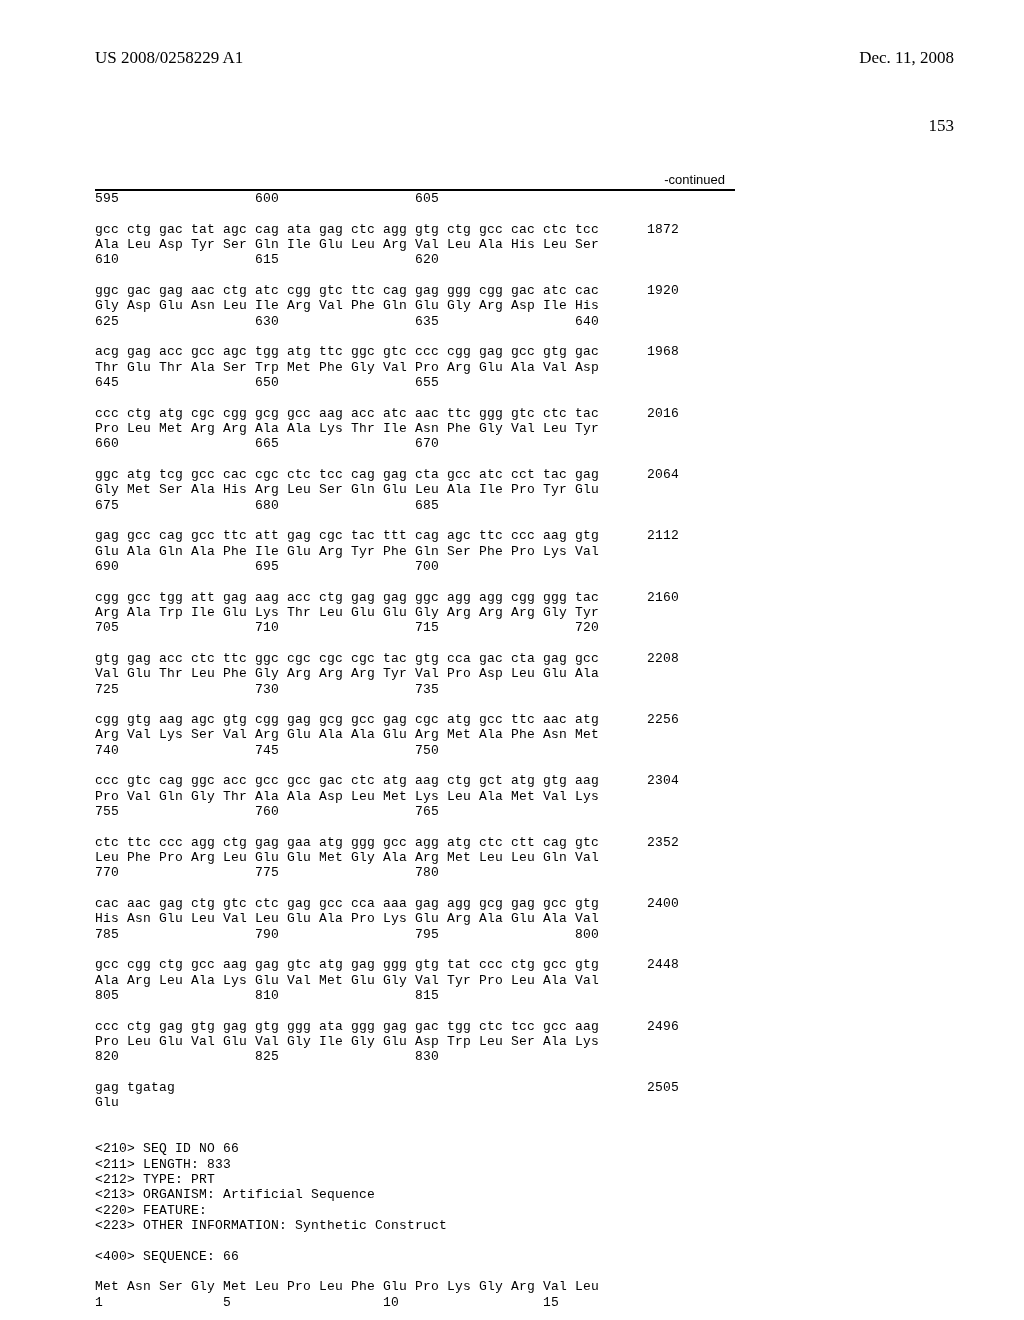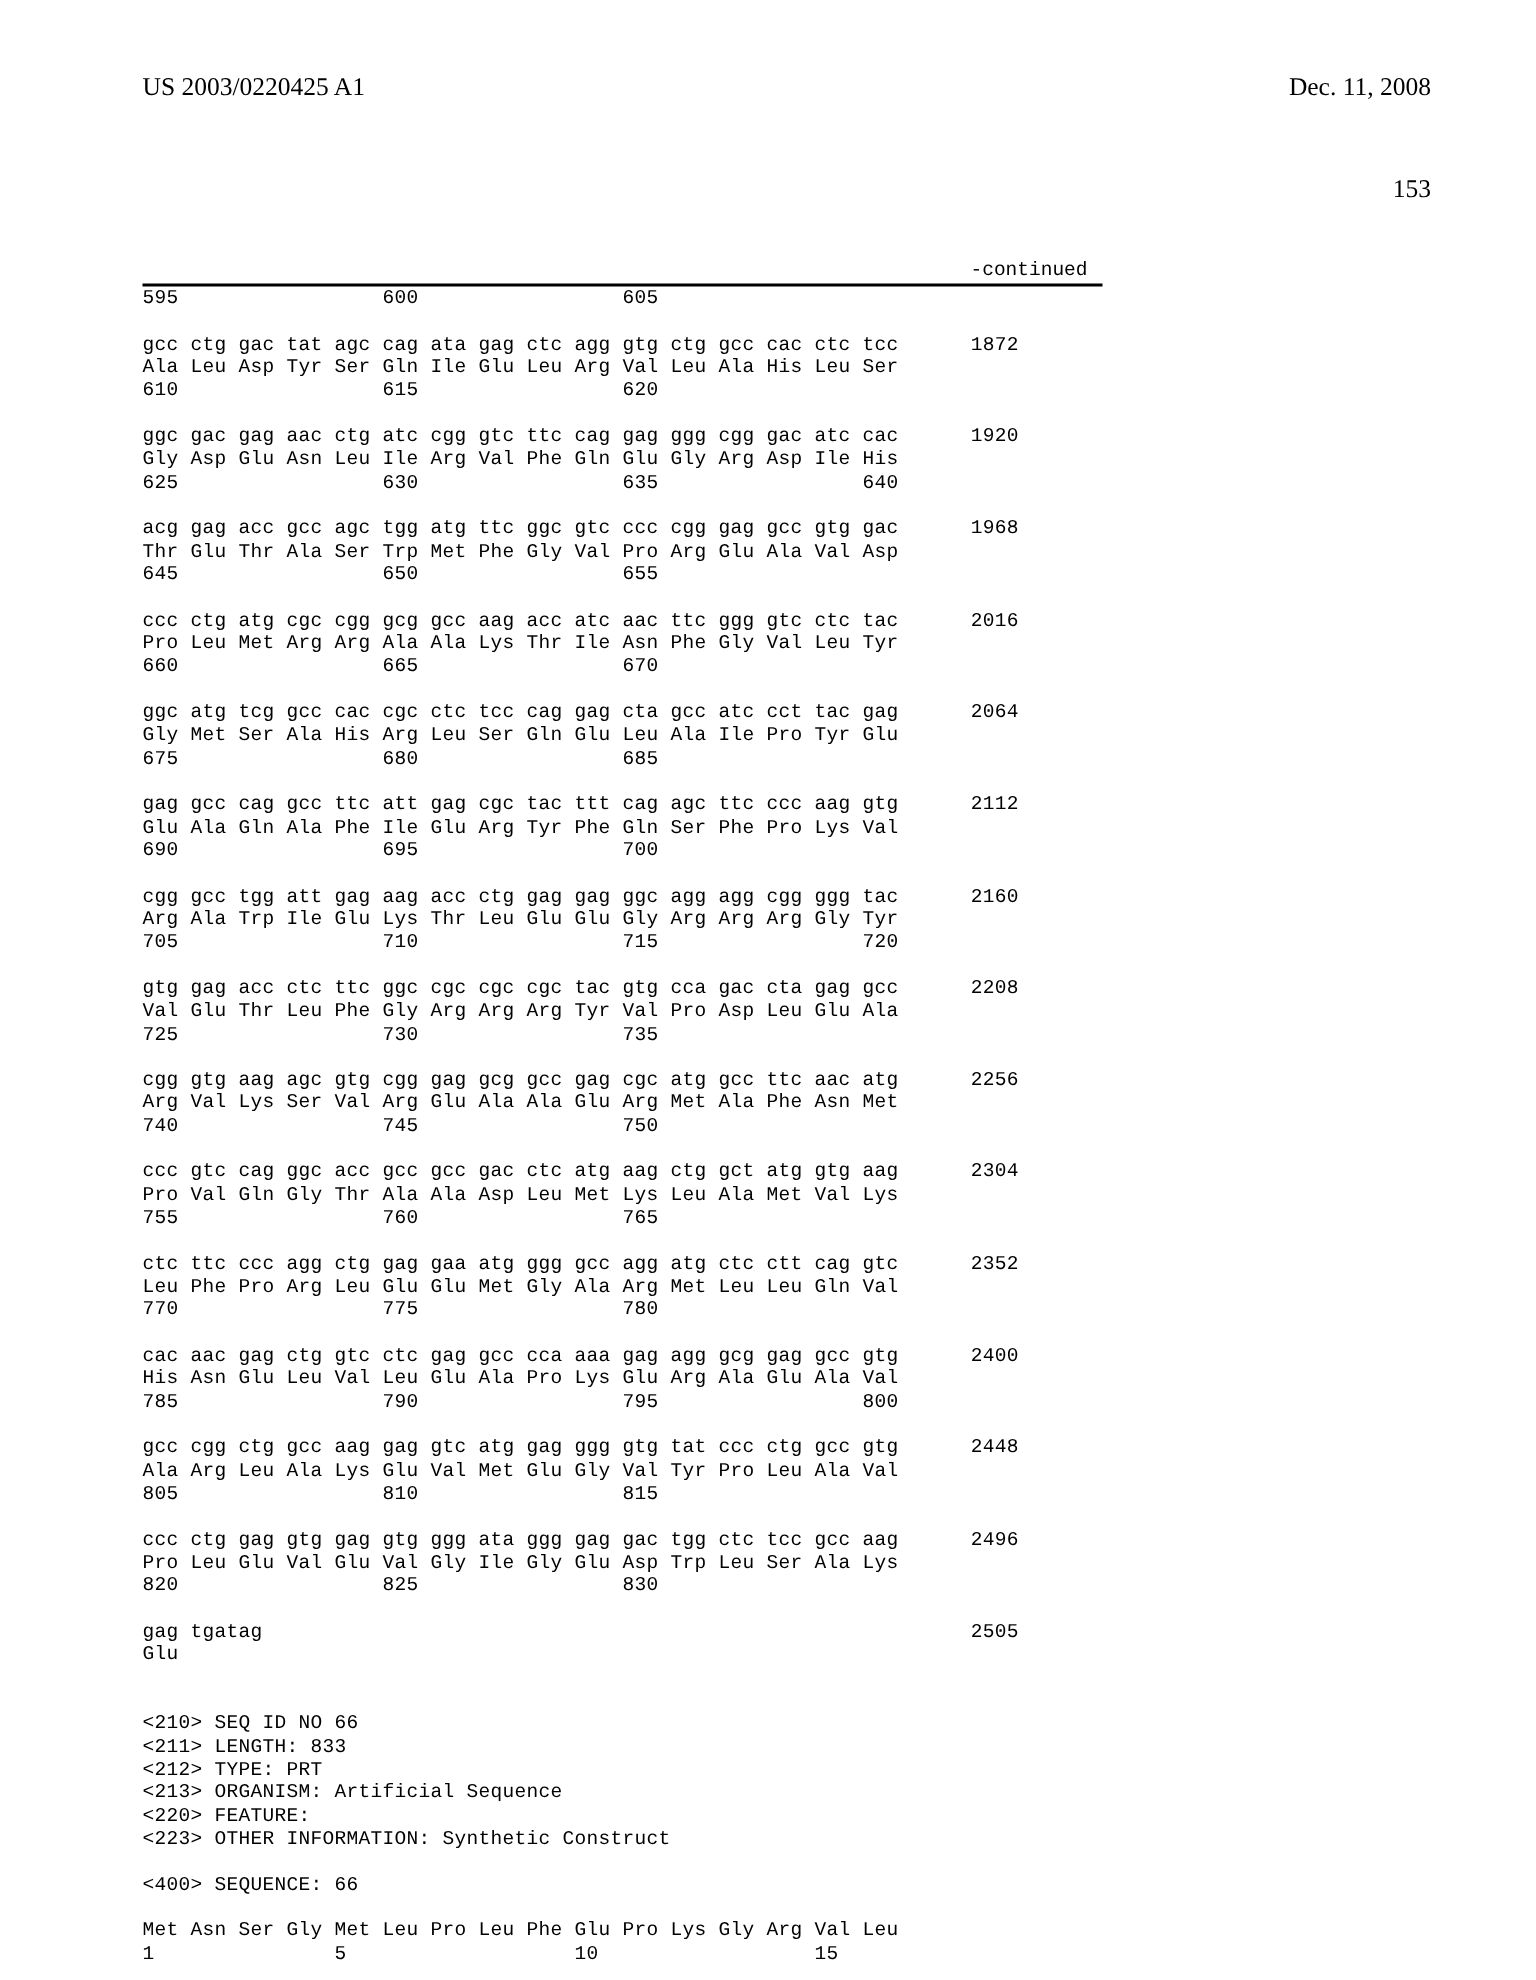--- a/index.html
+++ b/index.html
@@ -31,41 +31,41 @@
   }
   .continued-wrap {
     width: 640px;
   }
   .continued-wrap hr {
     border: none;
     border-top: 2px solid #000;
     margin: 0;
   }
   .continued-label {
-    font-family: Liberation Mono, monospace;
+    font-family: Liberation Sans, sans-serif;
     font-size: 13px;
     text-align: right;
     padding-right: 10px;
     margin: 2px 0 2px 0;
   }
   .seq-block {
     font-family: "Courier New", Courier, monospace;
     font-size: 13px;
     line-height: 1.18;
     white-space: pre;
     letter-spacing: 0.2px;
   }
 </style>
 </head>
 <body>
 
 <div class="page">
 
   <div class="header">
-    <span>US 2003/0220425 A1</span>
+    <span>US 2008/0258229 A1</span>
     <span>Dec. 11, 2008</span>
   </div>
 
   <div class="page-number">153</div>
 
   <div class="continued-wrap">
     <div class="continued-label">-continued</div>
     <hr>
     <div class="seq-block">595                 600                 605
 

